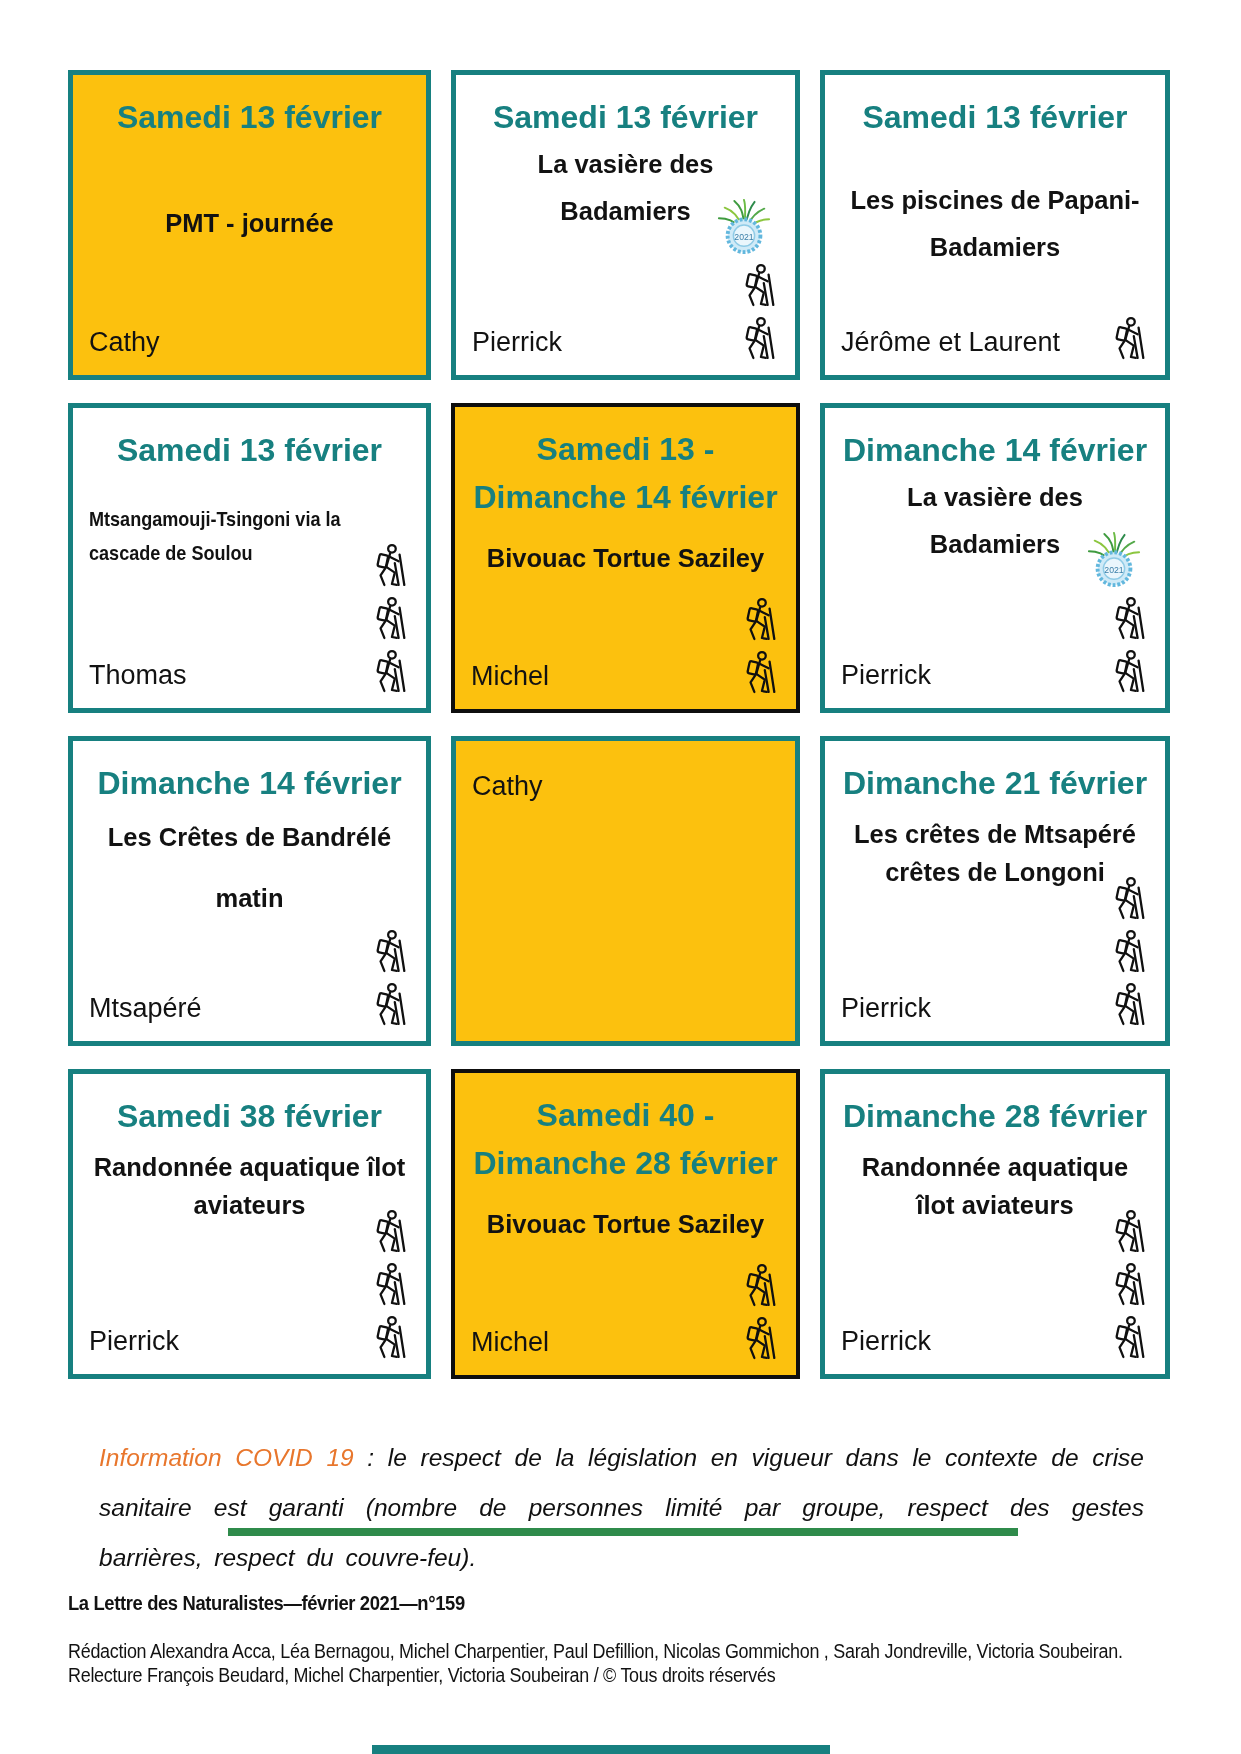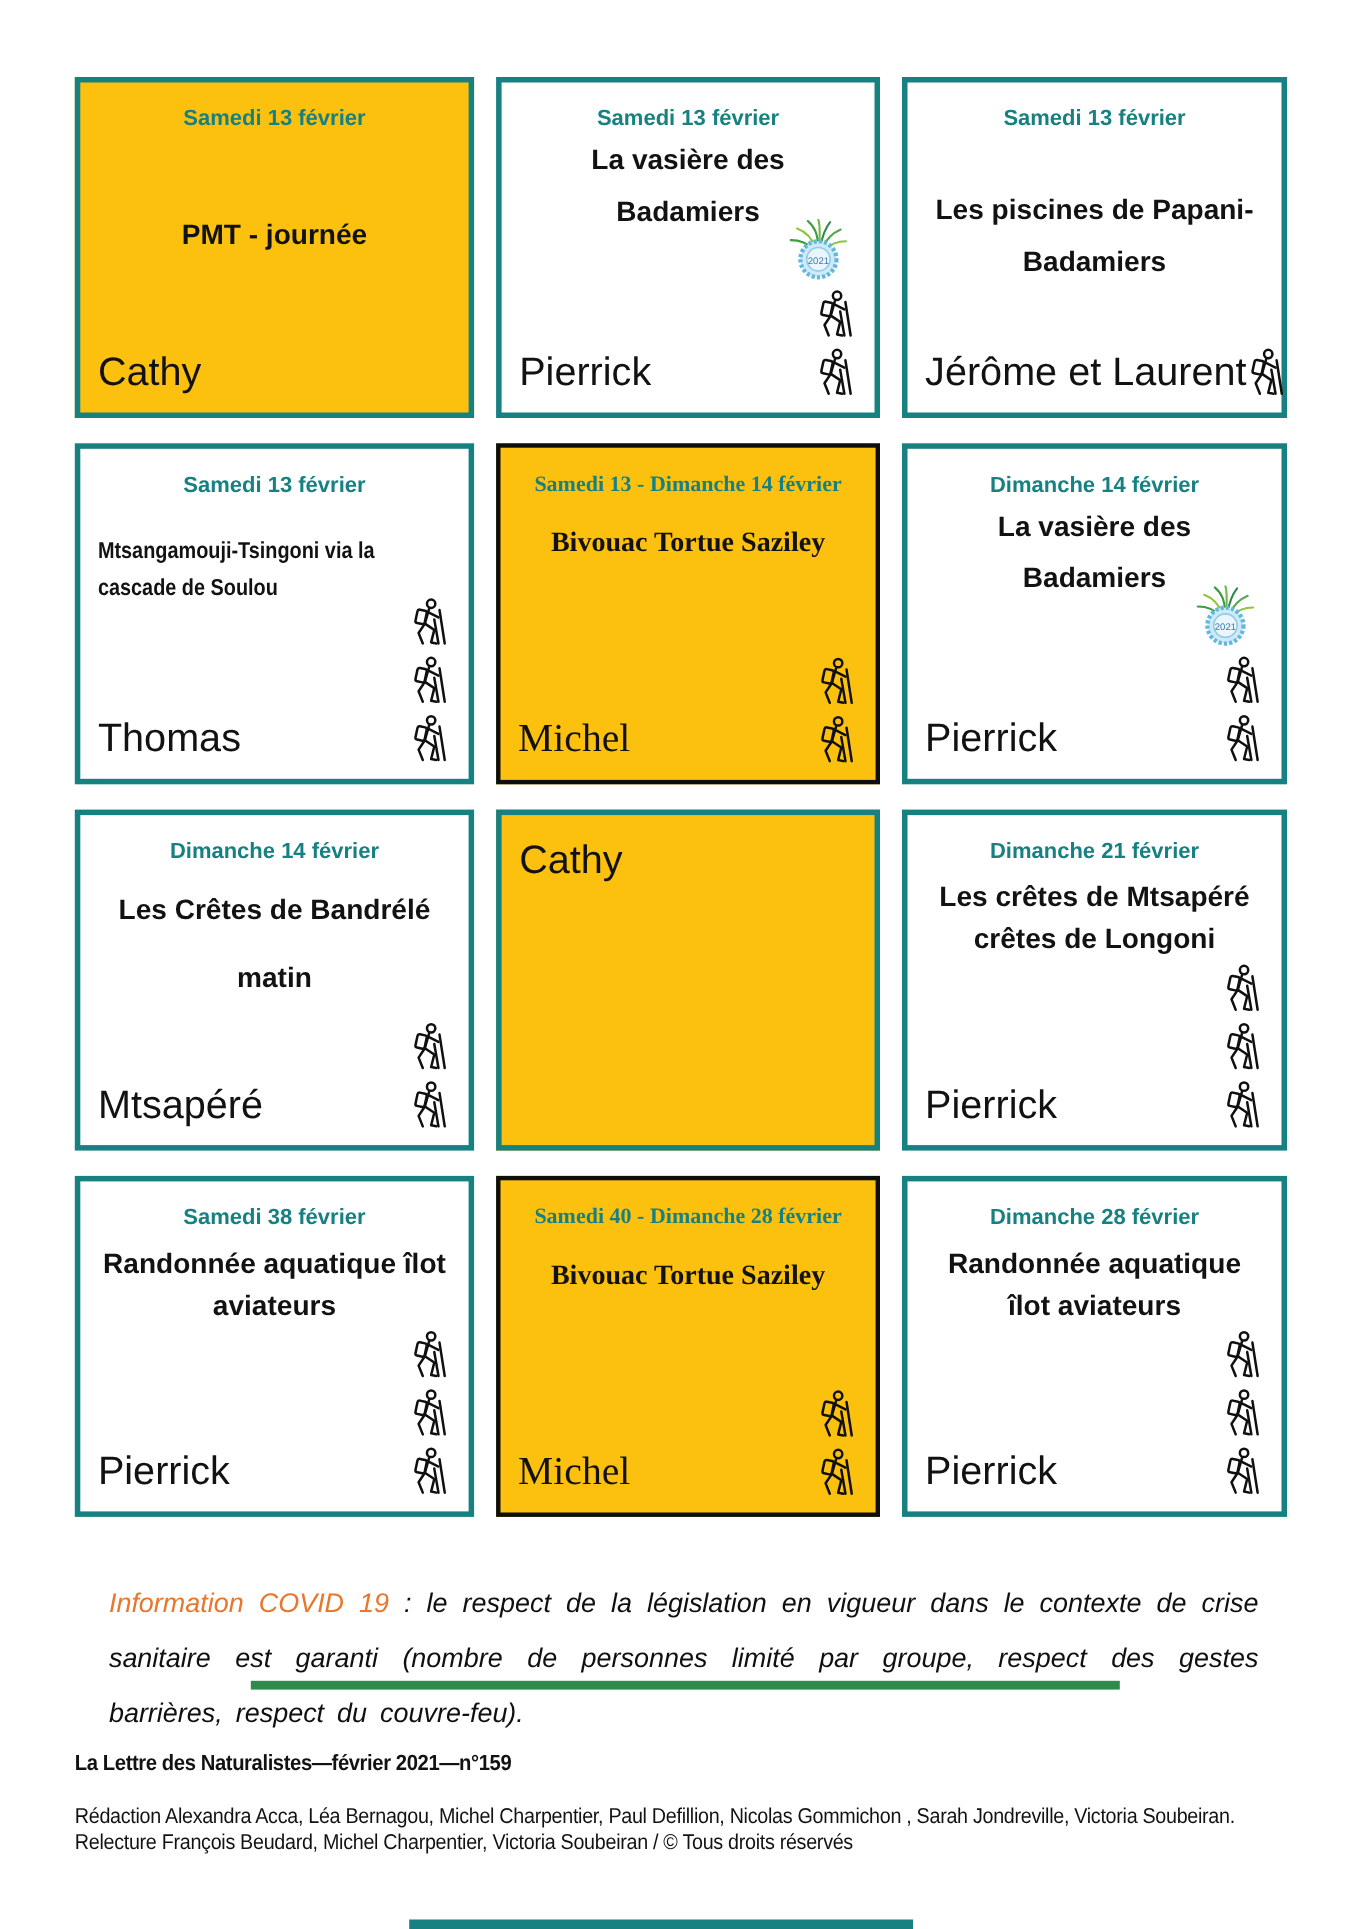--- a/index.html
+++ b/index.html
@@ -8,34 +8,34 @@
     font-family:"Liberation Sans", sans-serif;overflow:hidden;color:#121212;
   }
   
   .grid{
     position:absolute;left:68px;top:70px;
     display:grid;grid-template-columns:363px 349px 350px;
     grid-auto-rows:310px;column-gap:20px;row-gap:23px;
   }
   .card{box-sizing:border-box;display:flex;flex-direction:column;padding:10px 16px 14px;}
   .border-teal{border:5px solid var(--teal,#178080);}
-  .border-black{border:4px solid #0e0e0e;font-family:Liberation Serif, serif;}
+  .border-black{border:4px solid #0e0e0e;}
   .bg-yellow{background:var(--yellow,#FCC10E);}
   .bg-white{background:#ffffff;}
   .card-date{
     text-align:center;color:var(--teal,#178080);font-weight:bold;
-    font-size:20px;line-height:1.5;padding-top:8px;
+    font-size:32px;line-height:1.5;padding-top:8px;
   }
   .card-title{
     flex:1 1 auto;display:flex;align-items:center;justify-content:center;
     text-align:center;font-weight:bold;font-size:25.5px;line-height:1.85;color:#121212;
   }
   .card-title-text{display:block;}
   .card-foot{display:flex;justify-content:space-between;align-items:flex-end;min-height:54px;}
-  .card-leader{font-size:36px;line-height:1.1;padding-bottom:3px;white-space:nowrap;}
+  .card-leader{font-size:27px;line-height:1.1;padding-bottom:3px;white-space:nowrap;}
   .card-icons{display:flex;align-items:flex-end;gap:7px;flex-direction:column;}
   .hiker-icon{width:38px;height:46px;display:block;}
   .badge-icon{width:58px;height:56px;display:block;margin-right:6px;}
   
   .card:nth-child(4) .card-title{align-items:flex-start;justify-content:flex-start;padding-top:28px;text-align:left;line-height:1.6;font-size:21px;}
   .card:nth-child(4) .card-title-text{transform:scaleX(0.86);transform-origin:left top;width:116%;}
   .card:nth-child(7) .card-title{line-height:2.4;}
   .card:nth-child(9) .card-title,
   .card:nth-child(10) .card-title,
   .card:nth-child(12) .card-title{align-items:flex-start;padding-top:8px;line-height:1.5;}

